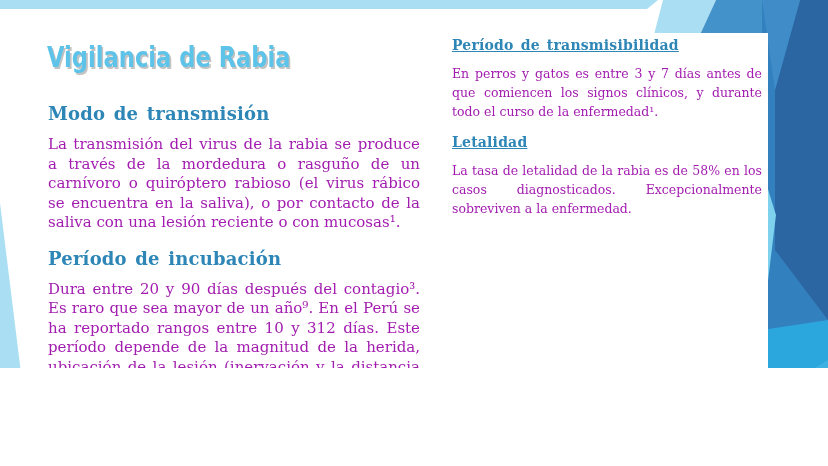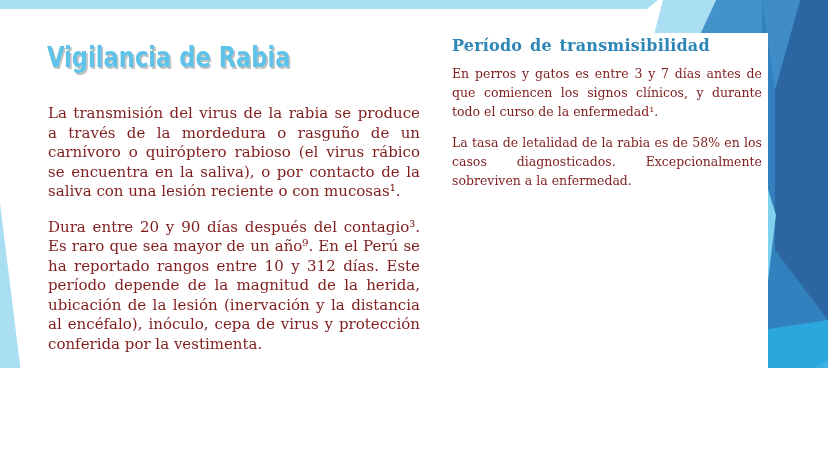--- a/index.html
+++ b/index.html
@@ -57,24 +57,24 @@
   }
 
   h2.sec {
     font-family: "DejaVu Serif", serif;
     font-weight: bold;
     color: #2d86b6;
     letter-spacing: 0.2px;
     word-spacing: 2px;
   }
   .col-left h2.sec { font-size: 18px; line-height: 20px; margin: 0 0 11px 0; }
-  .panel h2.sec    { font-size: 16px; line-height: 19px; margin: 0 0 9px 0; }
+  .panel h2.sec    { font-size: 14px; line-height: 19px; margin: 0 0 9px 0; text-decoration: underline; }
 
   p.body {
-    color: #7f1d1d;
+    color: #a21caf;
     text-align: justify;
   }
   .col-left p.body { font-size: 15px;   line-height: 19.5px; margin: 0 0 16px 0; }
   .panel p.body    { font-size: 12.5px; line-height: 19px;   margin: 0 0 12px 0; }
 </style>
 </head>
 <body>
 
 <div class="slide">
 
@@ -98,23 +98,26 @@
     <polygon points="563,466 648,423 706,466" fill="#8fd8f1"></polygon>
     <polygon points="648,423 770,423 828,466 706,466" fill="#2ca7dd"></polygon>
     <polygon points="770,423 828,392 828,466" fill="#2492cc"></polygon>
 
     <polygon points="0,203 0,466 96,466 28,430" fill="#a9def3"></polygon>
   </svg>
 
   <div class="title">Vigilancia de Rabia</div>
 
   <div class="col-left">
+    <h2 class="sec">Modo de transmisión</h2>
     <p class="body">La transmisión del virus de la rabia se produce a través de la mordedura o rasguño de un carnívoro o quiróptero rabioso (el virus rábico se encuentra en la saliva), o por contacto de la saliva con una lesión reciente o con mucosas¹.</p>
+    <h2 class="sec">Período de incubación</h2>
     <p class="body">Dura entre 20 y 90 días después del contagio³. Es raro que sea mayor de un año⁹. En el Perú se ha reportado rangos entre 10 y 312 días. Este período depende de la magnitud de la herida, ubicación de la lesión (inervación y la distancia al encéfalo), inóculo, cepa de virus y protección conferida por la vestimenta.</p>
   </div>
 
   <div class="panel">
     <h2 class="sec">Período de transmisibilidad</h2>
     <p class="body">En perros y gatos es entre 3 y 7 días antes de que comiencen los signos clínicos, y durante todo el curso de la enfermedad¹.</p>
+    <h2 class="sec">Letalidad</h2>
     <p class="body">La tasa de letalidad de la rabia es de 58% en los casos diagnosticados. Excepcionalmente sobreviven a la enfermedad.</p>
   </div>
 
 </div>
 
 </body></html>

